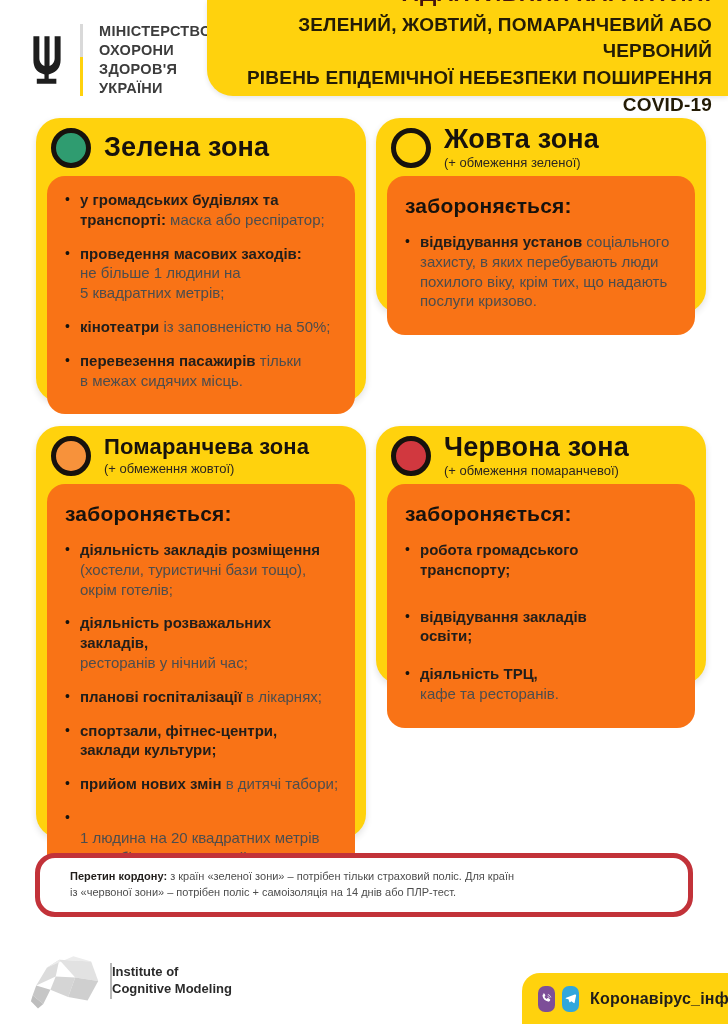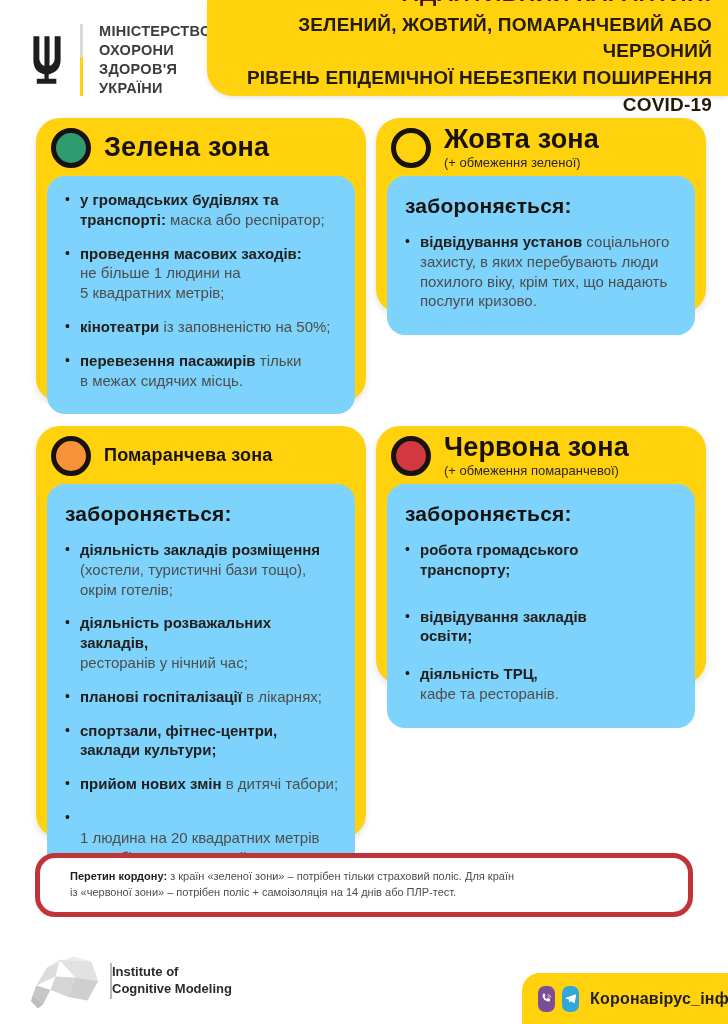--- a/index.html
+++ b/index.html
@@ -43,21 +43,21 @@
   .card-head { display:flex; align-items:center; gap:13px; padding:9px 10px 6px 15px; min-height:56px; }
   .zone-dot { width:40px; height:40px; border-radius:50%; border:5px solid #17120d; flex:0 0 auto; }
   .dot-green  { background:#2f9c70; }
   .dot-yellow { background:#ffd20d; }
   .dot-orange { background:#f7923b; }
   .dot-red    { background:#d1383f; }
   .zone-title { font-size:27px; font-weight:800; color:#17120d; letter-spacing:.2px; line-height:1.05; }
   .zone-qualifier { font-size:13px; font-weight:400; color:#2c2620; margin-top:2px; }
 
   .card-body {
-    background:#7dd3fc; border-radius:18px;
+    background:#f97316; border-radius:18px;
     margin:2px 11px 11px; flex:1;
     padding:14px 16px 10px 18px;
   }
   .forbidden { font-size:21px; font-weight:800; color:#17120d; margin:4px 0 14px; letter-spacing:.2px; }
 
   ul.rules { list-style:none; }
   ul.rules li {
     position:relative; padding-left:15px; margin-bottom:14px;
     font-size:15px; line-height:1.32; white-space:pre-line;
   }
@@ -146,21 +146,22 @@
 похилого віку, крім тих, що надають
 послуги кризово.</span></li>
     </ul>
   </div>
 </section>
 
 <section class="card card-orange">
   <div class="card-head">
     <span class="zone-dot dot-orange"></span>
     <div>
-      <div class="zone-title" style="font-size:18px">Помаранчева зона</div>
+      <div class="zone-title" style="font-size:22px">Помаранчева зона</div>
+      <div class="zone-qualifier">(+ обмеження жовтої)</div>
     </div>
   </div>
   <div class="card-body">
     <h3 class="forbidden">забороняється:</h3>
     <ul class="rules">
       <li><b>діяльність закладів розміщення</b><span class="rest">
 (хостели, туристичні бази тощо),
 окрім готелів;</span></li>
       <li><b>діяльність розважальних закладів,</b><span class="rest">
 ресторанів у нічний час;</span></li>

